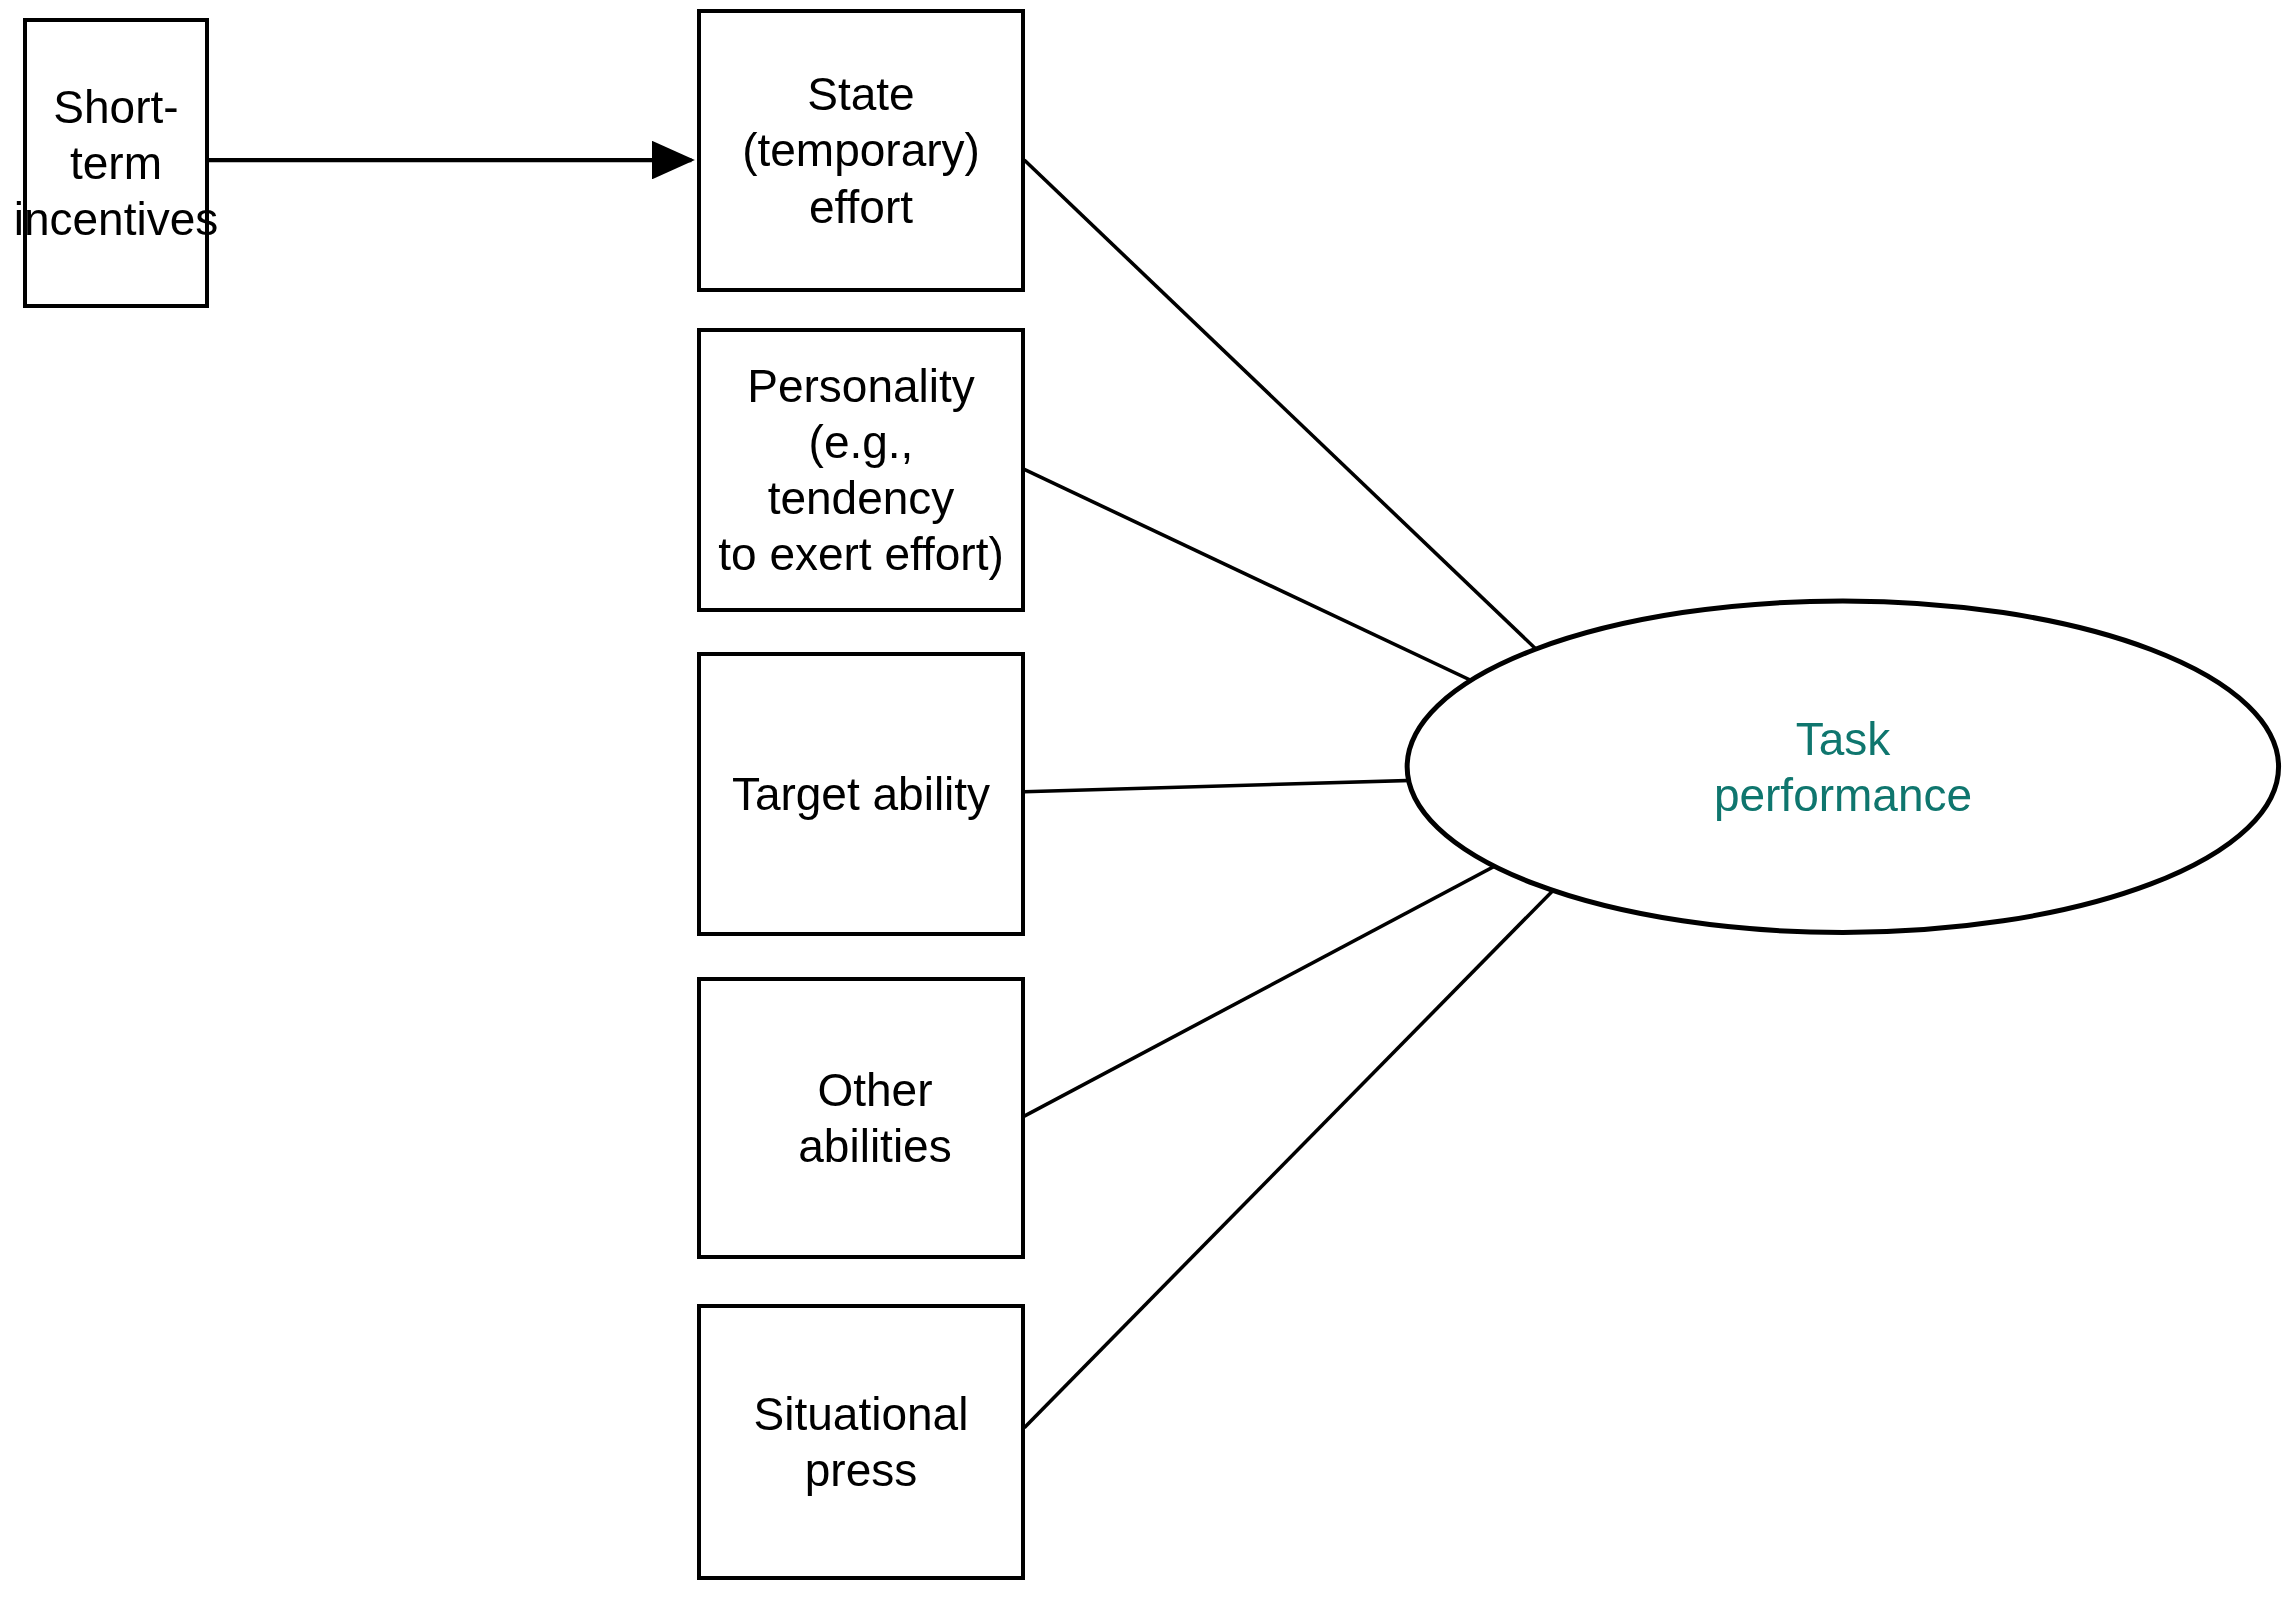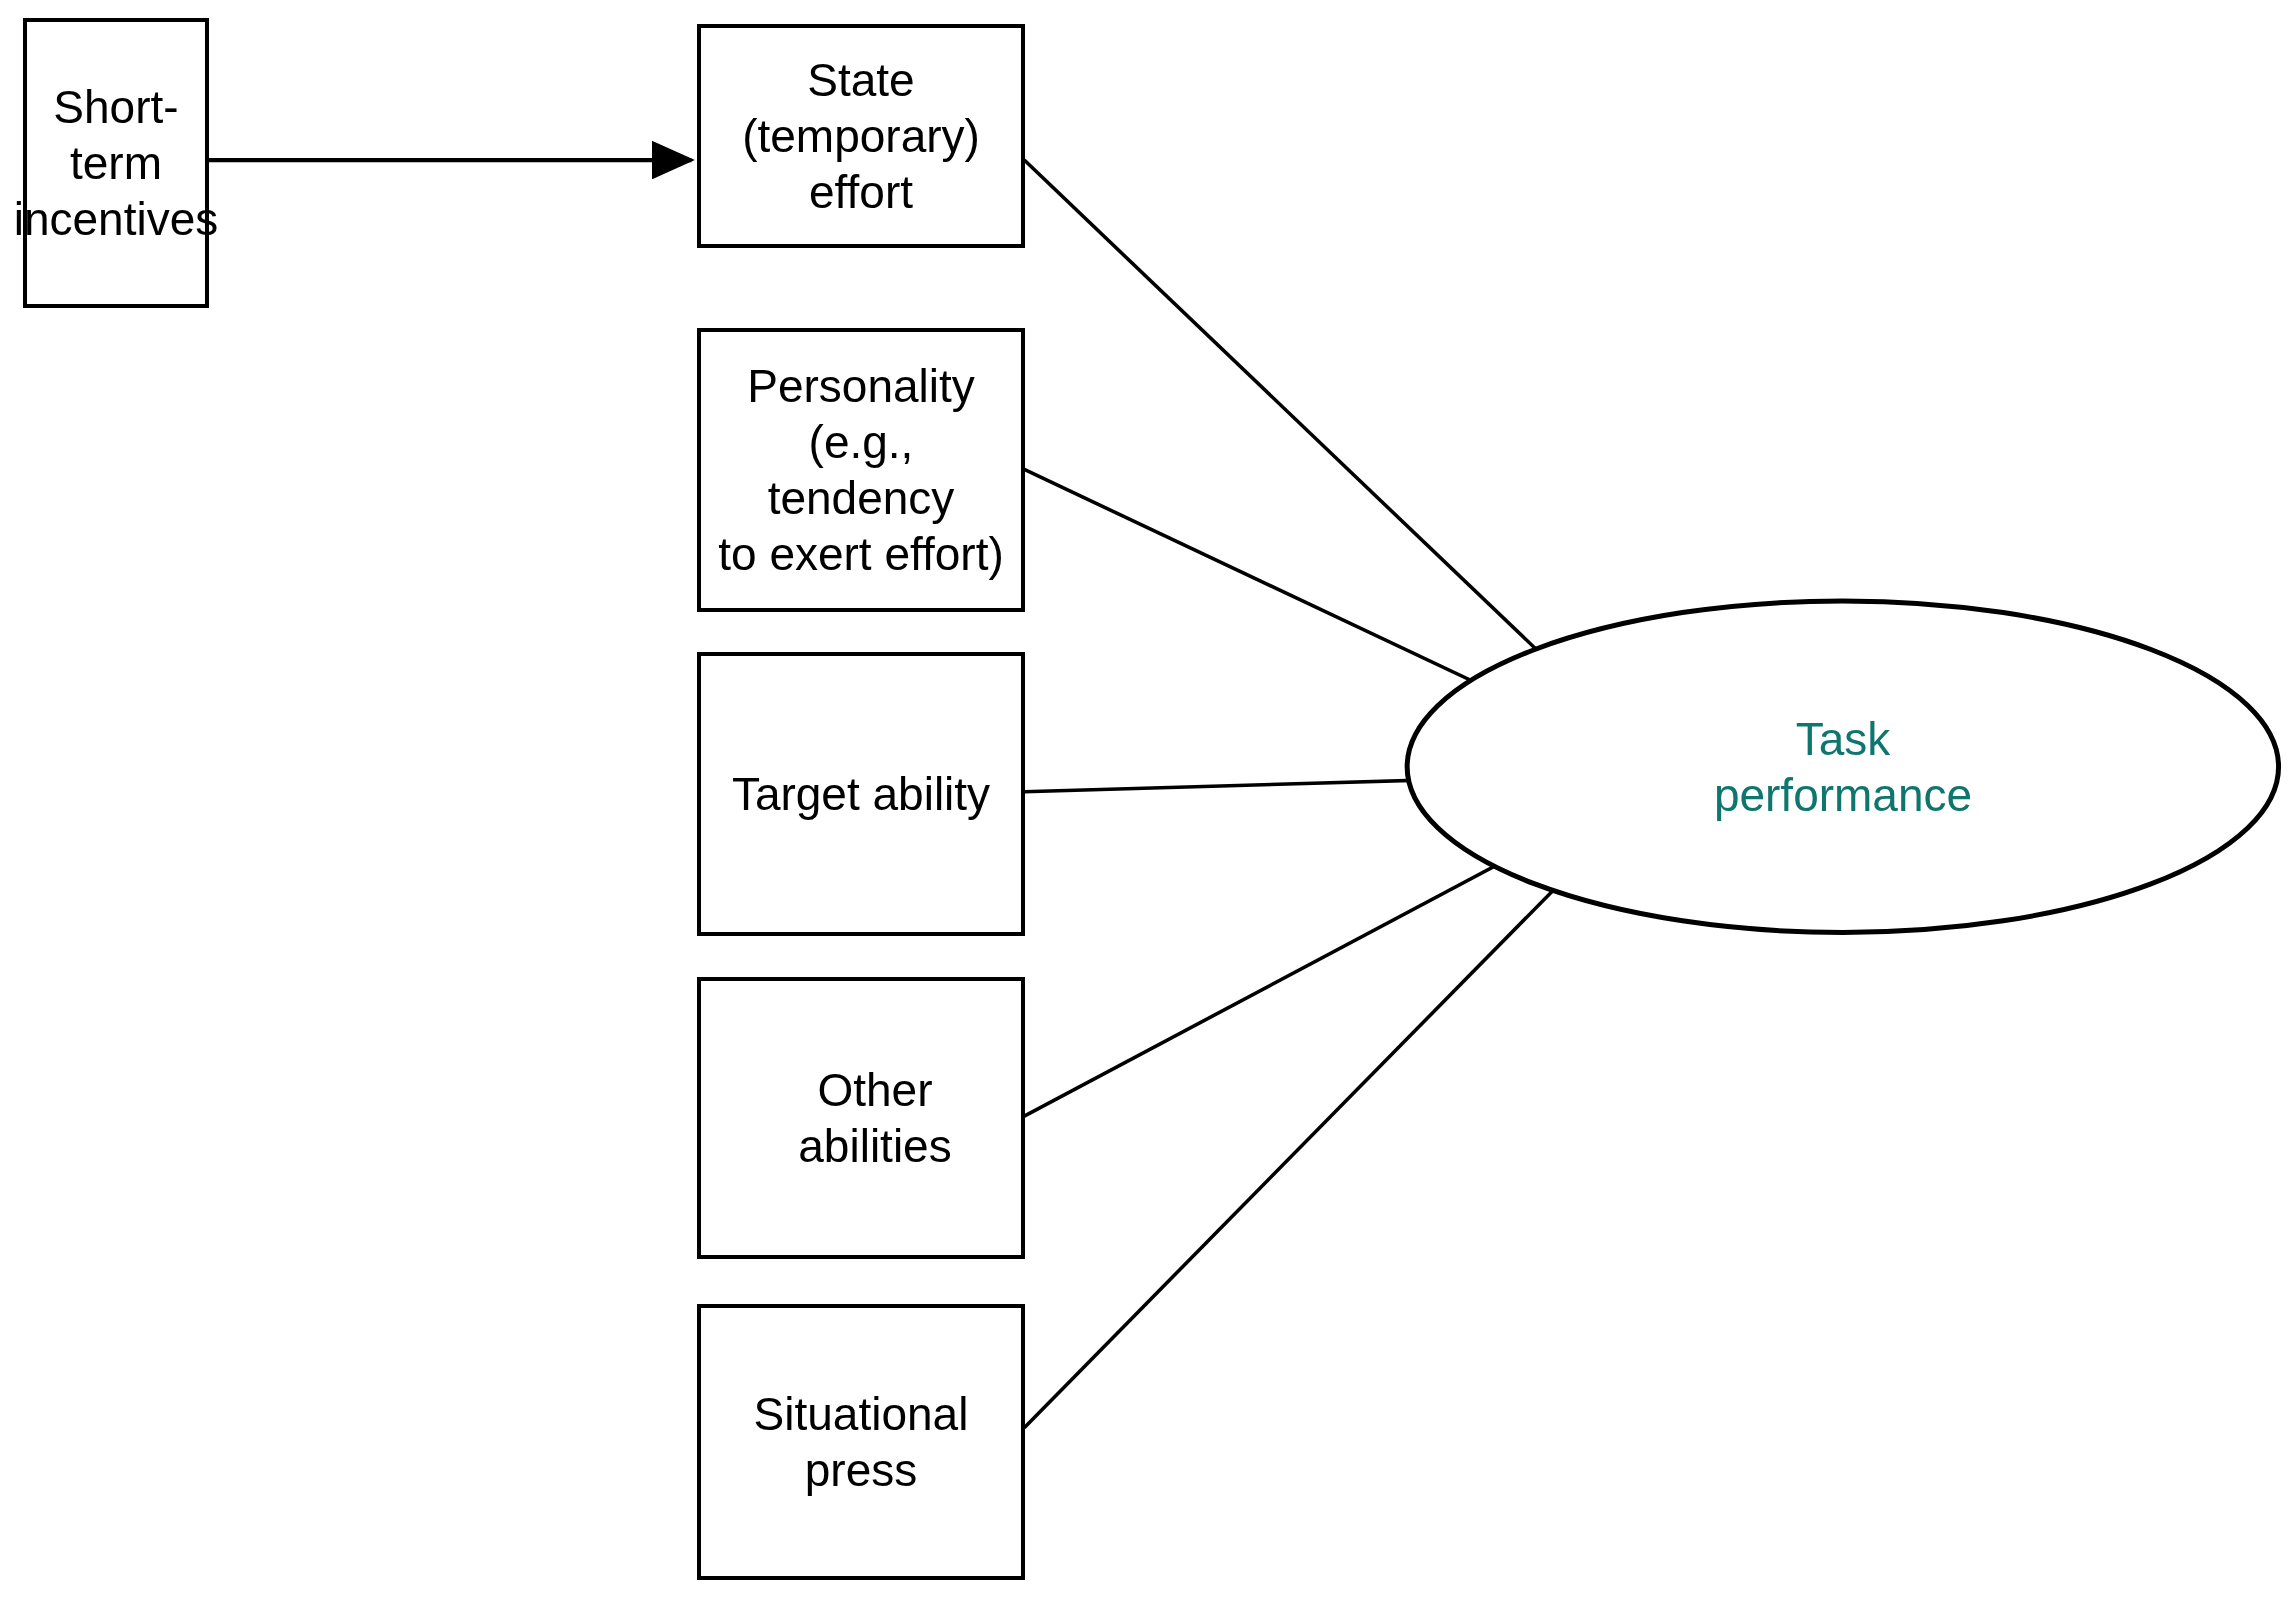--- a/index.html
+++ b/index.html
@@ -85,21 +85,21 @@
     <line x1="1434" y1="1998" x2="2330" y2="1088" stroke="#000000" stroke-width="5" marker-end="url(#arrowhead)"></line>
 
     <ellipse cx="2580" cy="1073" rx="610" ry="232" fill="#ffffff" stroke="#000000" stroke-width="7"></ellipse>
   </svg>
 
   <div class="node-box" style="left:23px; top:18px; width:186px; height:290px;">
     <span class="node-label box-label-lg">Short-term
 incentives</span>
   </div>
 
-  <div class="node-box" style="left:697px; top:24px; width:328px; height:224px;">
+  <div class="node-box" style="left:697px; top:9px; width:328px; height:283px;">
     <span class="node-label box-label-lg">State
 (temporary)
 effort</span>
   </div>
 
   <div class="node-box" style="left:697px; top:652px; width:328px; height:284px;">
     <span class="node-label box-label-lg">Target ability</span>
   </div>
 
   <div class="node-box" style="left:697px; top:328px; width:328px; height:284px;">

